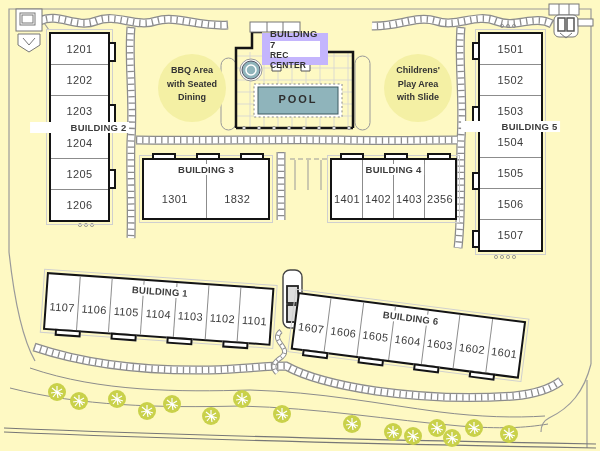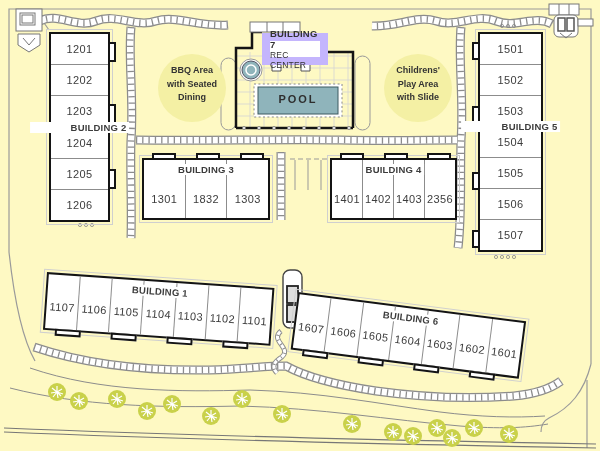--- a/index.html
+++ b/index.html
@@ -25,21 +25,21 @@
   .vlbl{left:50%;transform:translateX(-50%);padding-left:41px;}
   .hlbl{left:50%;top:4px;transform:translateX(-50%);}
   .bump{position:absolute;background:#fff;border:2px solid #141414;box-sizing:border-box;z-index:1;}
   .rot{transform-origin:top left;}
 
   
   .b7box{position:absolute;left:262px;top:33px;width:66px;height:32px;background:#fff;
          border:8px solid #c4b5fd;box-sizing:border-box;display:flex;flex-direction:column;
          align-items:center;justify-content:center;z-index:3;}
   .b7l1{font-size:9.5px;font-weight:700;color:#333;letter-spacing:.2px;}
-  .b7l2{font-size:8.5px;font-weight:400;color:#333;letter-spacing:.2px;}
+  .b7l2{font-size:8.5px;font-weight:700;color:#333;letter-spacing:.2px;}
 
   
   .pool-lbl{position:absolute;left:256px;top:93px;width:84px;text-align:center;
             font-size:11px;font-weight:700;letter-spacing:2px;color:#2e2e2e;z-index:3;}
 
   
   .callout{position:absolute;width:70px;text-align:center;font-size:9px;font-weight:700;
            line-height:1.5;color:#333;z-index:3;}
 </style>
 </head>
@@ -243,21 +243,20 @@
     <div class="bump" style="left:-8px;top:8px;width:8px;height:18px"></div>
     <div class="bump" style="left:-8px;top:72px;width:8px;height:18px"></div>
     <div class="bump" style="left:-8px;top:138px;width:8px;height:18px"></div>
     <div class="bump" style="left:-8px;top:196px;width:8px;height:18px"></div>
   </div>
 
   <div class="bldg pt12" style="left:142px;top:158px;width:128px;height:62px">
     <div class="hrow">
       <div class="cell">1301</div>
       <div class="cell">1832</div>
-      <div class="cell">1303</div>
     </div>
     <div class="lbl hlbl">BUILDING 3</div>
     <div class="bump" style="top:-7px;left:8px;width:24px;height:7px"></div>
     <div class="bump" style="top:-7px;left:52px;width:24px;height:7px"></div>
     <div class="bump" style="top:-7px;left:96px;width:24px;height:7px"></div>
   </div>
 
   <div class="bldg pt12" style="left:330px;top:158px;width:127px;height:62px">
     <div class="hrow">
       <div class="cell">1401</div>

